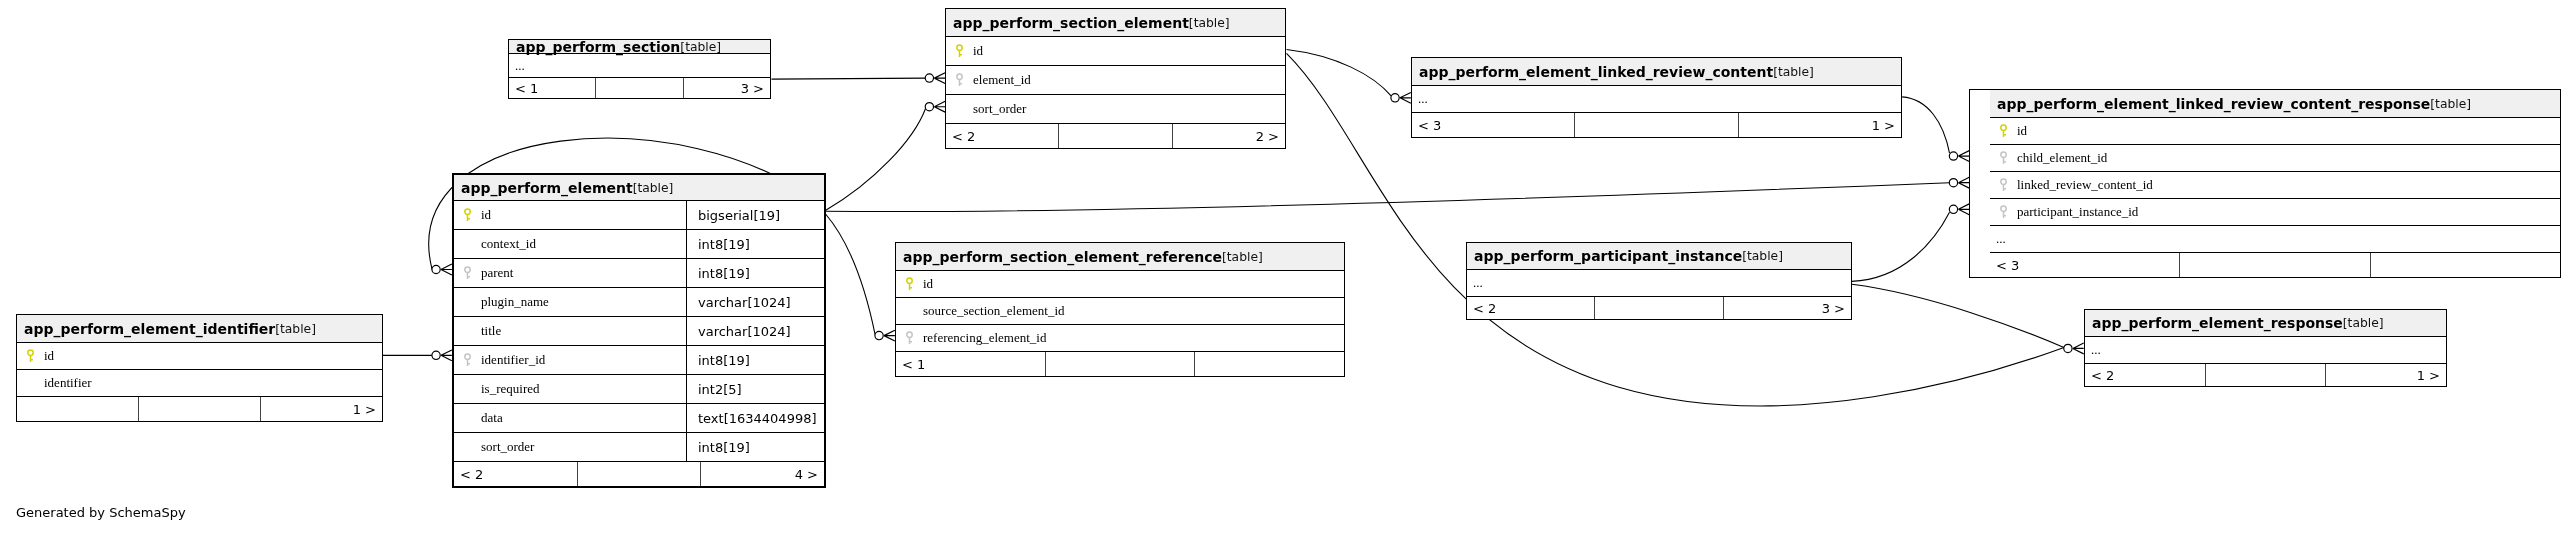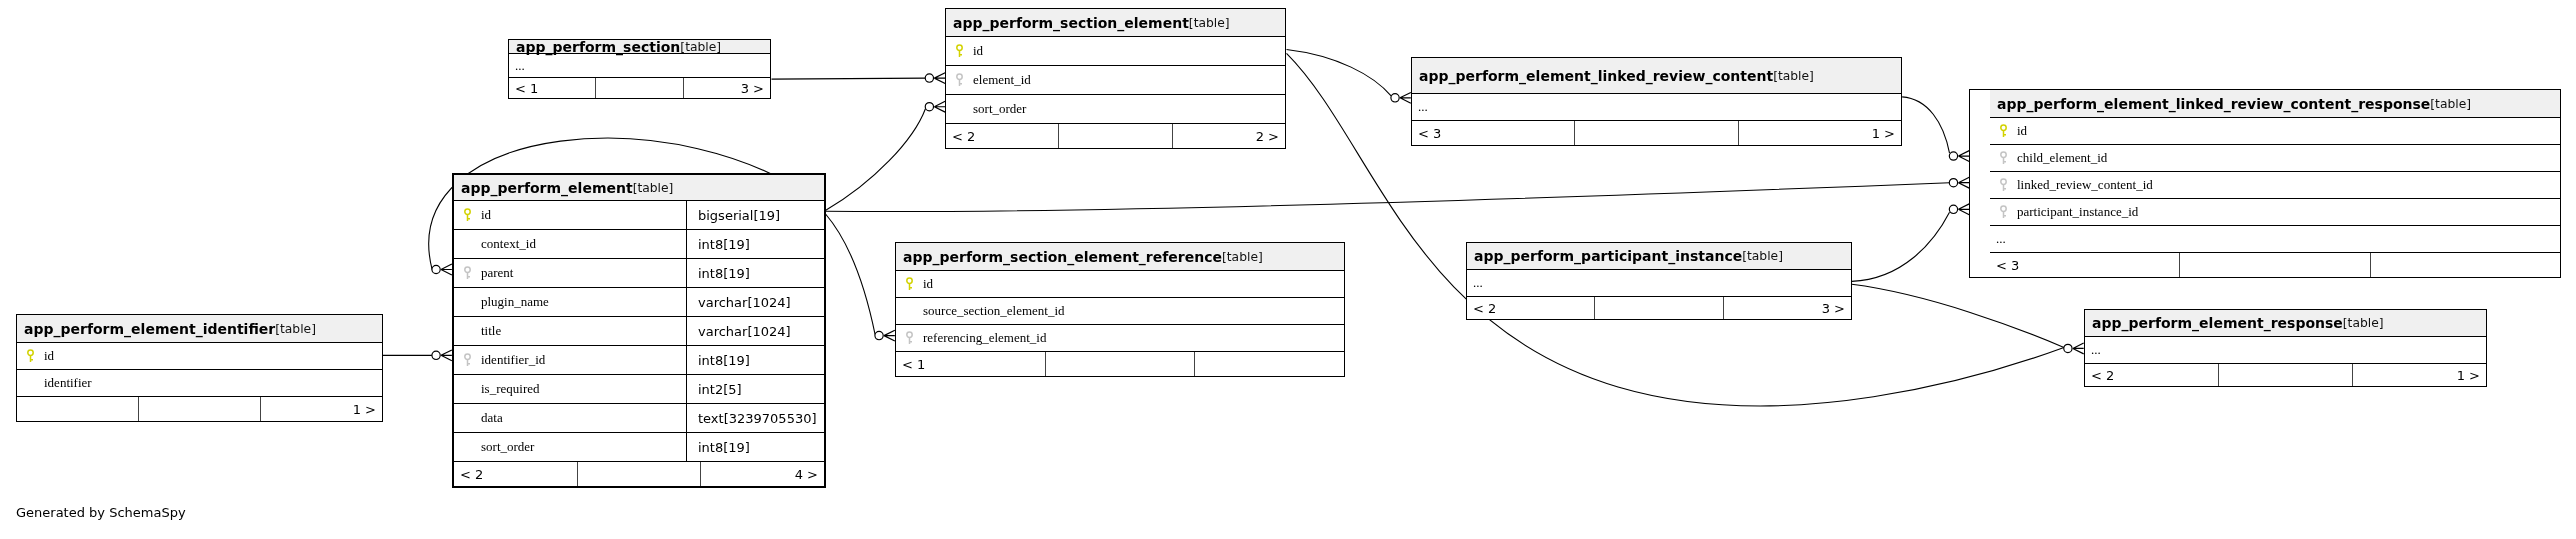--- a/index.html
+++ b/index.html
@@ -21,21 +21,21 @@
   .dots{padding-left:6px;}
   .ctype{font-size:13px;color:#000;white-space:nowrap;width:138px;min-width:138px;align-self:stretch;
          display:flex;align-items:center;padding:0 11px;border-left:1.2px solid #000;box-sizing:border-box;}
   .tfoot{display:flex;align-items:center;box-sizing:border-box;}
   .fcell{flex:1;height:100%;display:flex;align-items:center;padding:0 6px;font-size:13px;box-sizing:border-box;}
   .fcell.mid,.fcell.right{border-left:1.5px solid #444;}
   .fcell.right{justify-content:flex-end;}
   
   .t0 .thead{height:14px}.t0 .trow{height:24px}.t0 .tfoot{height:20px}
   .t1 .thead{height:28px}.t1 .trow{height:29px}.t1 .tfoot{height:24px}
-  .t2 .thead{height:36px}.t2 .trow{height:27px}.t2 .tfoot{height:24px}
+  .t2 .thead{height:28px}.t2 .trow{height:27px}.t2 .tfoot{height:24px}
   .t3 .thead{height:28px}.t3 .trow{height:27px}.t3 .tfoot{height:24px}
   .t4 .thead{height:26px}.t4 .trow{height:29px}.t4 .tfoot{height:24px}
   .t5 .thead{height:28px}.t5 .trow{height:27px}.t5 .tfoot{height:24px}
   .t6 .thead{height:27px}.t6 .trow{height:27px}.t6 .tfoot{height:22px}
   .t7 .thead{height:28px}.t7 .trow{height:27px}.t7 .tfoot{height:24px}
   .t8 .thead{height:27px}.t8 .trow{height:27px}.t8 .tfoot{height:22px}
   .note{position:absolute;left:16px;top:505px;font-size:13px;color:#000;z-index:2;}
 </style>
 </head>
 <body>
@@ -259,21 +259,21 @@
     <span class="ctype">int8[19]</span>
   </div>
   <div class="trow">
     <span class="kcell"></span>
     <span class="cname">is_required</span>
     <span class="ctype">int2[5]</span>
   </div>
   <div class="trow">
     <span class="kcell"></span>
     <span class="cname">data</span>
-    <span class="ctype">text[3239705530]</span>
+    <span class="ctype">text[1634404998]</span>
   </div>
   <div class="trow">
     <span class="kcell"></span>
     <span class="cname">sort_order</span>
     <span class="ctype">int8[19]</span>
   </div>
   <div class="tfoot">
     <span class="fcell left">&lt; 2</span>
     <span class="fcell mid"></span>
     <span class="fcell right">4 &gt;</span>
@@ -347,21 +347,21 @@
     <span class="kcell"></span>
     <span class="cname">identifier</span>
   </div>
   <div class="tfoot">
     <span class="fcell left"></span>
     <span class="fcell mid"></span>
     <span class="fcell right">1 &gt;</span>
   </div>
 </div>
 
-<div class="tbl t8" style="left:2084px;top:309px;width:403px;">
+<div class="tbl t8" style="left:2084px;top:309px;width:363px;">
   <div class="thead">
     <span class="tname">app_perform_element_response</span>
     <span class="tbadge">[table]</span>
   </div>
   <div class="trow">
     <span class="cname dots">...</span>
   </div>
   <div class="tfoot">
     <span class="fcell left">&lt; 2</span>
     <span class="fcell mid"></span>

